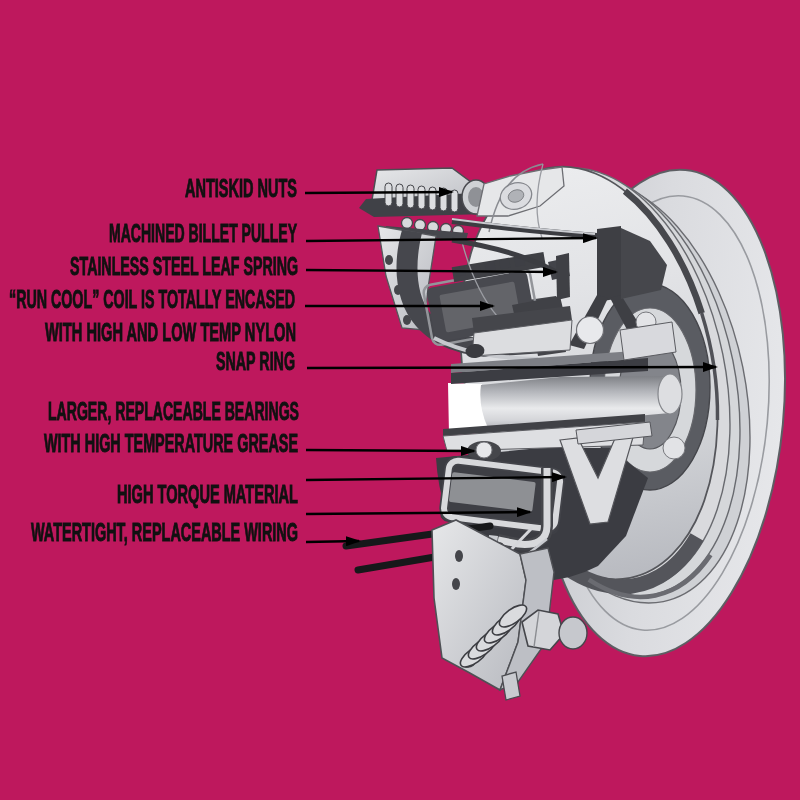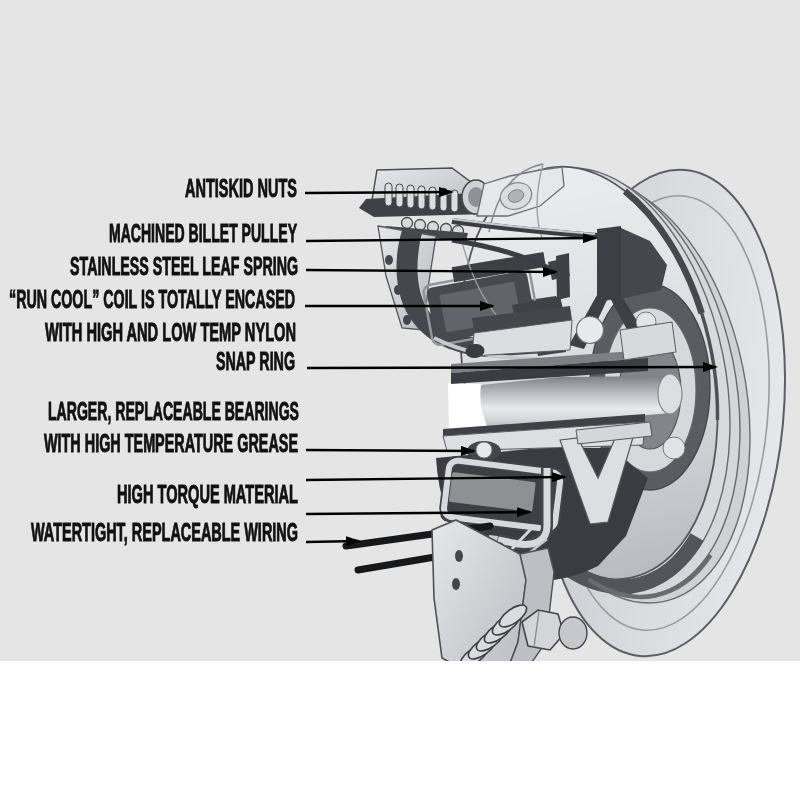--- a/index.html
+++ b/index.html
@@ -1,16 +1,16 @@
 <!DOCTYPE html>
 <html><head>
 <meta charset="utf-8">
 <style>
   html,body{margin:0;padding:0;background:#fff;}
-  #page{position:relative;width:800px;height:661px;background:#e5e5e5;overflow:hidden;}
+  #page{position:relative;width:800px;height:800px;background:#be185d;overflow:hidden;}
   svg{position:absolute;top:0;left:0;}
 </style>
 </head>
 <body>
 <div id="page">
 <svg width="800" height="800" viewBox="0 0 800 800" font-family="Liberation Sans, sans-serif">
 <defs>
   <linearGradient id="discG" x1="0" y1="0" x2="1" y2="0">
     <stop offset="0" stop-color="#c8cacf"></stop>
     <stop offset="0.45" stop-color="#dadbdf"></stop>

